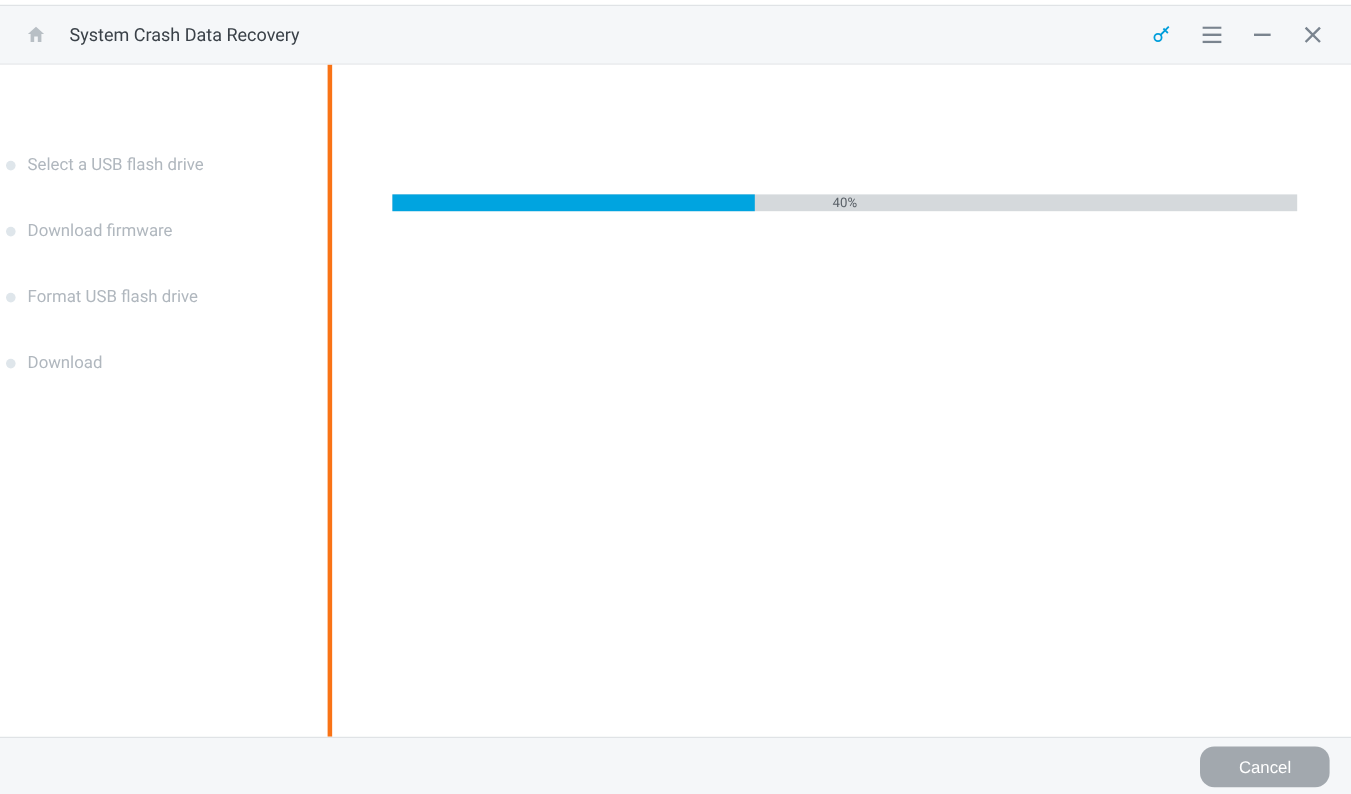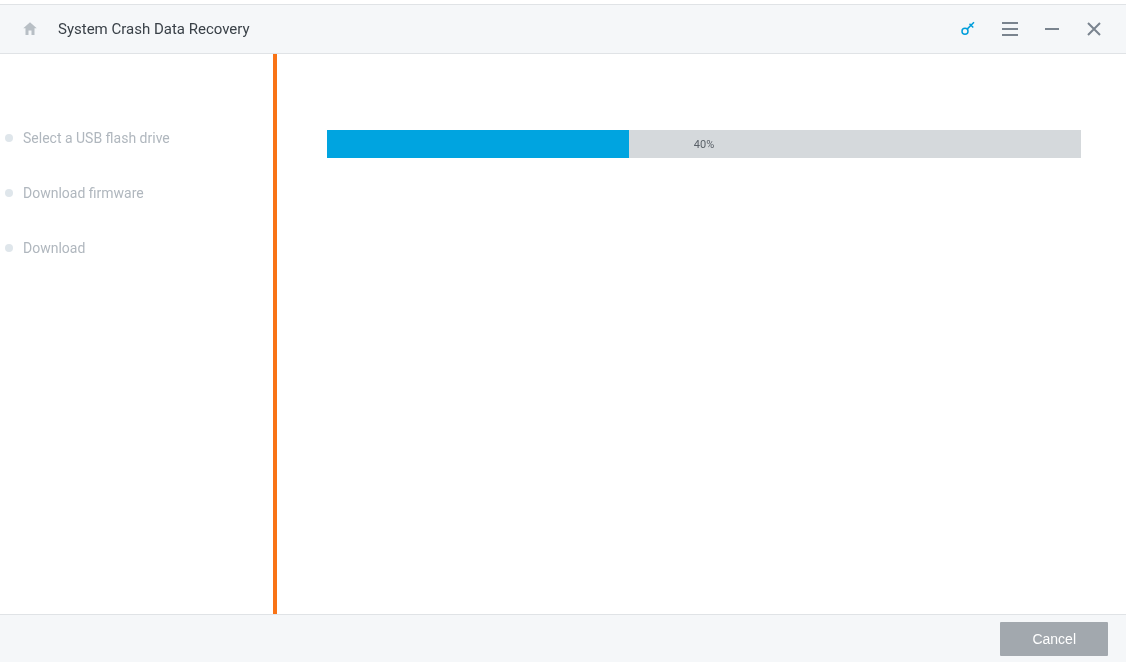--- a/index.html
+++ b/index.html
@@ -114,22 +114,23 @@
       background: #ffffff;
     }
     .status-text {
       font-size: 17px;
       color: #3a4148;
       margin-bottom: 100px;
     }
     .progress-wrap {
       position: relative;
       width: 100%;
-      height: 28px;
+      height: 14px;
       background: #d5d9dc;
+      margin-top: 32px;
     }
     .progress-fill {
       position: absolute;
       left: 0;
       top: 0;
       height: 100%;
       width: 40%;
       background: #00a4e0;
     }
     .progress-label {
@@ -147,21 +148,21 @@
       border-top: 1px solid #e0e3e6;
       display: flex;
       align-items: center;
       justify-content: flex-end;
       padding-right: 18px;
     }
     .cancel-btn {
       background: #a2a8ae;
       color: #ffffff;
       border: none;
-      border-radius: 1px;
+      border-radius: 12px;
       padding: 9px 32px;
       font-size: 14px;
       cursor: pointer;
     }
   </style>
 </head>
 <body>
 
 <div class="top-gap"></div>
 
@@ -203,20 +204,24 @@
     <div class="step">
       <span class="bullet"></span>
       <span>Select a USB flash drive</span>
     </div>
     <div class="step">
       <span class="bullet"></span>
       <span>Download firmware</span>
     </div>
     <div class="step">
       <span class="bullet"></span>
+      <span>Format USB flash drive</span>
+    </div>
+    <div class="step">
+      <span class="bullet"></span>
       <span>Download</span>
     </div>
   </div>
 
   <div class="main-pane">
     <div class="progress-wrap">
       <div class="progress-fill" style="width: 40%;"></div>
       <div class="progress-label">40%</div>
     </div>
   </div>

